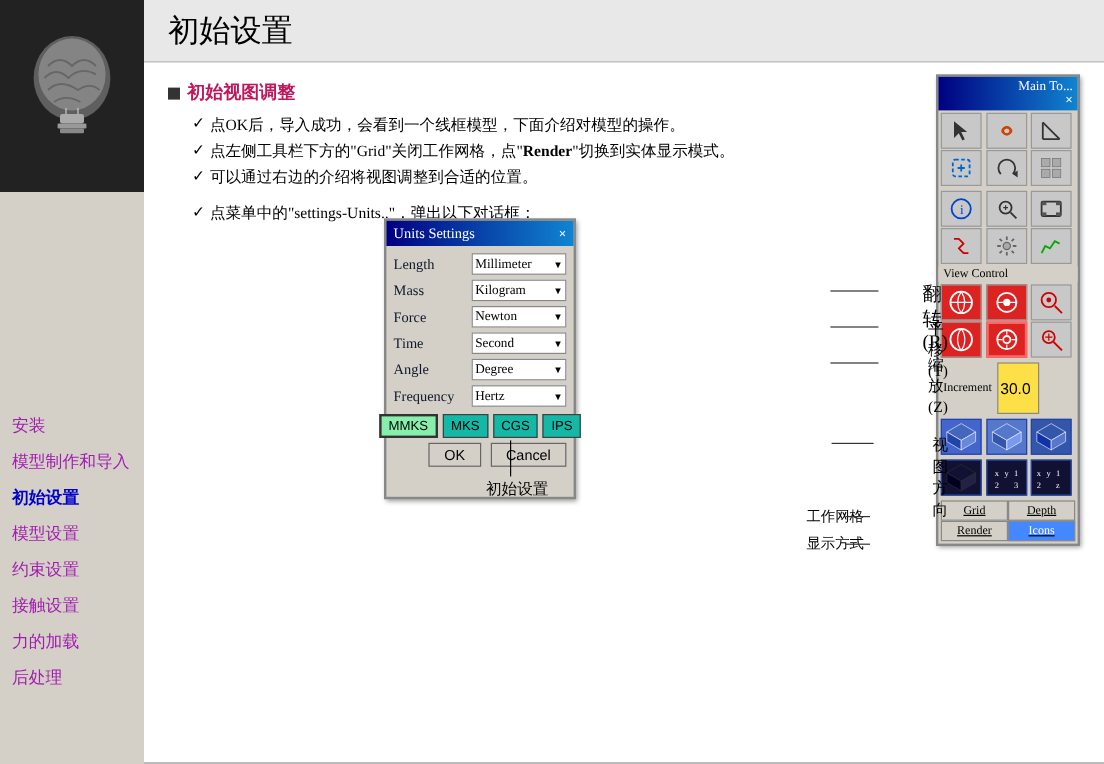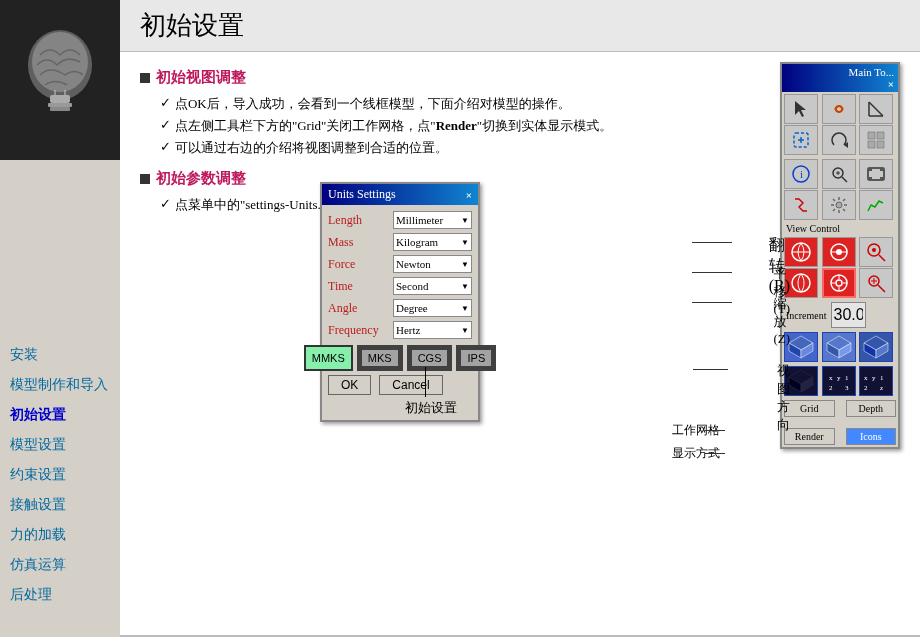--- a/index.html
+++ b/index.html
@@ -16,21 +16,21 @@
     #sidebar {
       width: 120px;
       background: #d4d0c8;
       display: flex;
       flex-direction: column;
       padding-top: 180px;
     }
     .sidebar-item {
       padding: 6px 10px;
       font-size: 14px;
-      color: #0369a1;
+      color: #a21caf;
       cursor: pointer;
       white-space: nowrap;
     }
     .sidebar-item.active {
       color: #0000cc;
       font-weight: bold;
     }
 
     
     #main {
@@ -146,21 +146,21 @@
       padding: 6px;
     }
     .units-row {
       display: flex;
       align-items: center;
       margin-bottom: 4px;
     }
     .units-label {
       width: 65px;
       font-size: 12px;
-      color: #b91c1c;
+      color: #0f172a;
     }
     .units-select {
       flex: 1;
       font-size: 11px;
       background: #fff;
       border: 1px solid #888;
       padding: 1px 2px;
       display: flex;
       align-items: center;
       justify-content: space-between;
@@ -171,31 +171,31 @@
     }
     #units-buttons-row {
       display: flex;
       justify-content: center;
       gap: 4px;
       margin: 6px 0 4px 0;
     }
     .units-btn {
       font-size: 11px;
       padding: 2px 6px;
-      background: #a3a3a3;
-      border: 5px solid #404040;
+      background: #14b8a6;
+      border: 1px solid #404040;
       cursor: pointer;
     }
     .units-btn.active {
       background: #86efac;
       border: 2px solid #333;
     }
     #units-ok-cancel {
       display: flex;
-      justify-content: flex-start;
+      justify-content: flex-end;
       gap: 8px;
       margin-bottom: 19px;
     }
     .ok-cancel-btn {
       font-size: 12px;
       padding: 2px 12px;
       background: #d4d0c8;
       border: 1px solid #666;
       cursor: pointer;
     }
@@ -263,24 +263,24 @@
     }
     .increment-row {
       display: flex;
       align-items: center;
       padding: 2px 4px;
       font-size: 10px;
       gap: 4px;
     }
     .increment-input {
       width: 35px;
-      font-size: 16px;
+      font-size: 13px;
       border: 1px solid #888;
-      background: #e5e5e5;
-      padding: 3px 2px;
+      background: #fde047;
+      padding: 13px 2px;
     }
 
     
     #left-panel {
       width: 120px;
       display: flex;
       flex-direction: column;
     }
 
     
@@ -300,22 +300,23 @@
       justify-content: center;
       cursor: pointer;
       color: #fff;
       font-size: 10px;
     }
 
     
     .bottom-btn-row {
       display: grid;
       grid-template-columns: repeat(2, 1fr);
-      gap: 11px;
+      gap: 0;
       padding: 2px;
+      text-decoration: underline;
     }
     .bottom-btn {
       font-size: 10px;
       padding: 2px 4px;
       background: #d4d0c8;
       border: 1px solid #888;
       cursor: pointer;
       text-align: center;
     }
     .bottom-btn.blue {
@@ -348,21 +349,20 @@
   </div>
   <div id="sidebar">
 
   <div class="sidebar-item">安装</div>
       <div class="sidebar-item">模型制作和导入</div>
       <div class="sidebar-item active">初始设置</div>
       <div class="sidebar-item">模型设置</div>
       <div class="sidebar-item">约束设置</div>
       <div class="sidebar-item">接触设置</div>
       <div class="sidebar-item">力的加载</div>
-      <div class="sidebar-item">仿真运算</div>
       <div class="sidebar-item">后处理</div>
     </div>
 </div>
 
 <div id="main">
   <div id="header">
     <span id="header-title">初始设置</span>
   </div>
 
   <div id="content">
@@ -382,24 +382,20 @@
           <span>点左侧工具栏下方的"Grid"关闭工作网格，点"<span class="keyword">Render</span>"切换到实体显示模式。</span>
         </div>
         <div class="check-item">
           <span class="check-mark">✓</span>
           <span>可以通过右边的介绍将视图调整到合适的位置。</span>
         </div>
       </div>
     </div>
 
     <div style="margin-top:10px;">
-      <div class="section-title">
-        <span class="section-bullet"></span>
-        <span>初始参数调整</span>
-      </div>
       <div class="check-list">
         <div class="check-item">
           <span class="check-mark">✓</span>
           <span>点菜单中的"settings-Units.."，弹出以下对话框：</span>
         </div>
       </div>
     </div>
 
     <div id="units-dialog">
       <div id="units-dialog-title">

